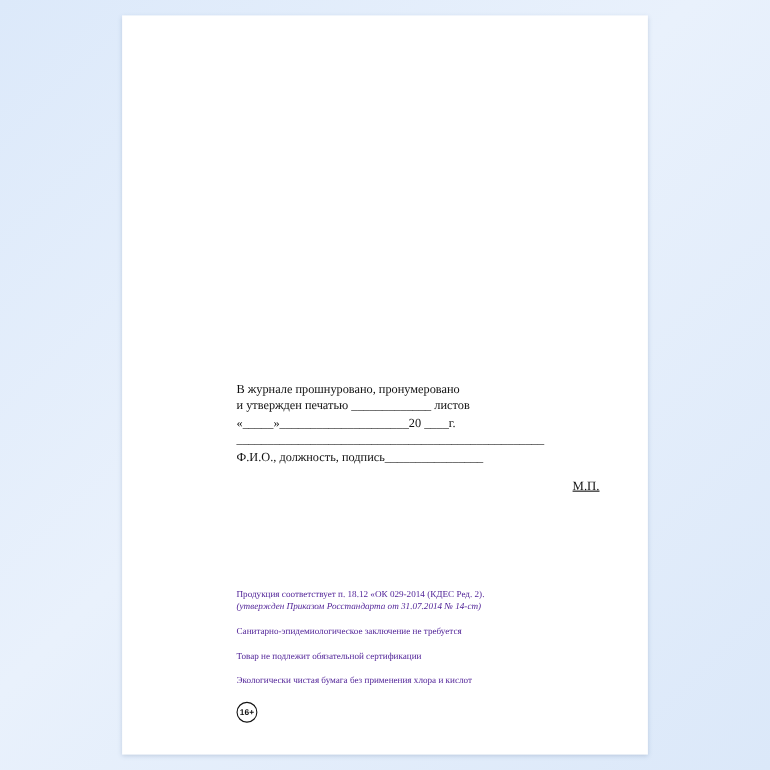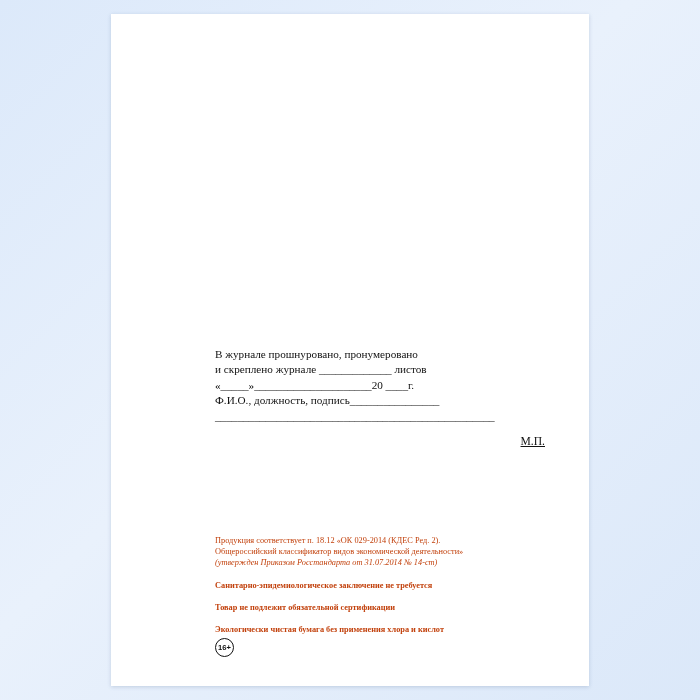--- a/index.html
+++ b/index.html
@@ -58,37 +58,36 @@
     color: #111;
     text-decoration: underline;
   }
 
   
   #legal-block {
     position: absolute;
     left: 104px;
     top: 521px;
     width: 340px;
-    color: #c2410c;
+    color: #4c1d95;
   }
   #legal-block p {
     margin: 0;
   }
   .legal-para {
     font-size: 8.3px;
     line-height: 11.2px;
   }
   .legal-para.italic {
     font-style: italic;
   }
   .legal-single {
     font-size: 8.3px;
     line-height: 11.2px;
     margin-top: 11px !important;
-    font-weight: bold;
   }
 
   
   #age-row {
     position: absolute;
     left: 104px;
     top: 623px;
     display: flex;
     align-items: flex-end;
     gap: 5px;
@@ -126,31 +125,30 @@
 </style>
 </head>
 <body>
 
 <div id="page-shell">
 
   <div id="paper">
 
     <div id="cert-block">
       <div class="line">В журнале прошнуровано, пронумеровано</div>
-      <div class="line">и скреплено журнале _____________ листов</div>
+      <div class="line">и утвержден печатью _____________ листов</div>
       <div class="line">«_____»_____________________20 ____г.</div>
+      <div class="line rule">__________________________________________________</div>
       <div class="line">Ф.И.О., должность, подпись________________</div>
-      <div class="line rule">__________________________________________________</div>
     </div>
 
     <div id="mp-line">М.П.</div>
 
     <div id="legal-block">
       <p class="legal-para">Продукция соответствует п. 18.12 «ОК 029-2014 (КДЕС Ред. 2).</p>
-      <p class="legal-para">Общероссийский классификатор видов экономической деятельности»</p>
       <p class="legal-para italic">(утвержден Приказом Росстандарта от 31.07.2014 № 14-ст)</p>
       <p class="legal-single">Санитарно-эпидемиологическое заключение не требуется</p>
       <p class="legal-single">Товар не подлежит обязательной сертификации</p>
       <p class="legal-single">Экологически чистая бумага без применения хлора и кислот</p>
     </div>
 
     <div id="age-row">
       <div id="age-badge">16+</div>
     </div>
 

